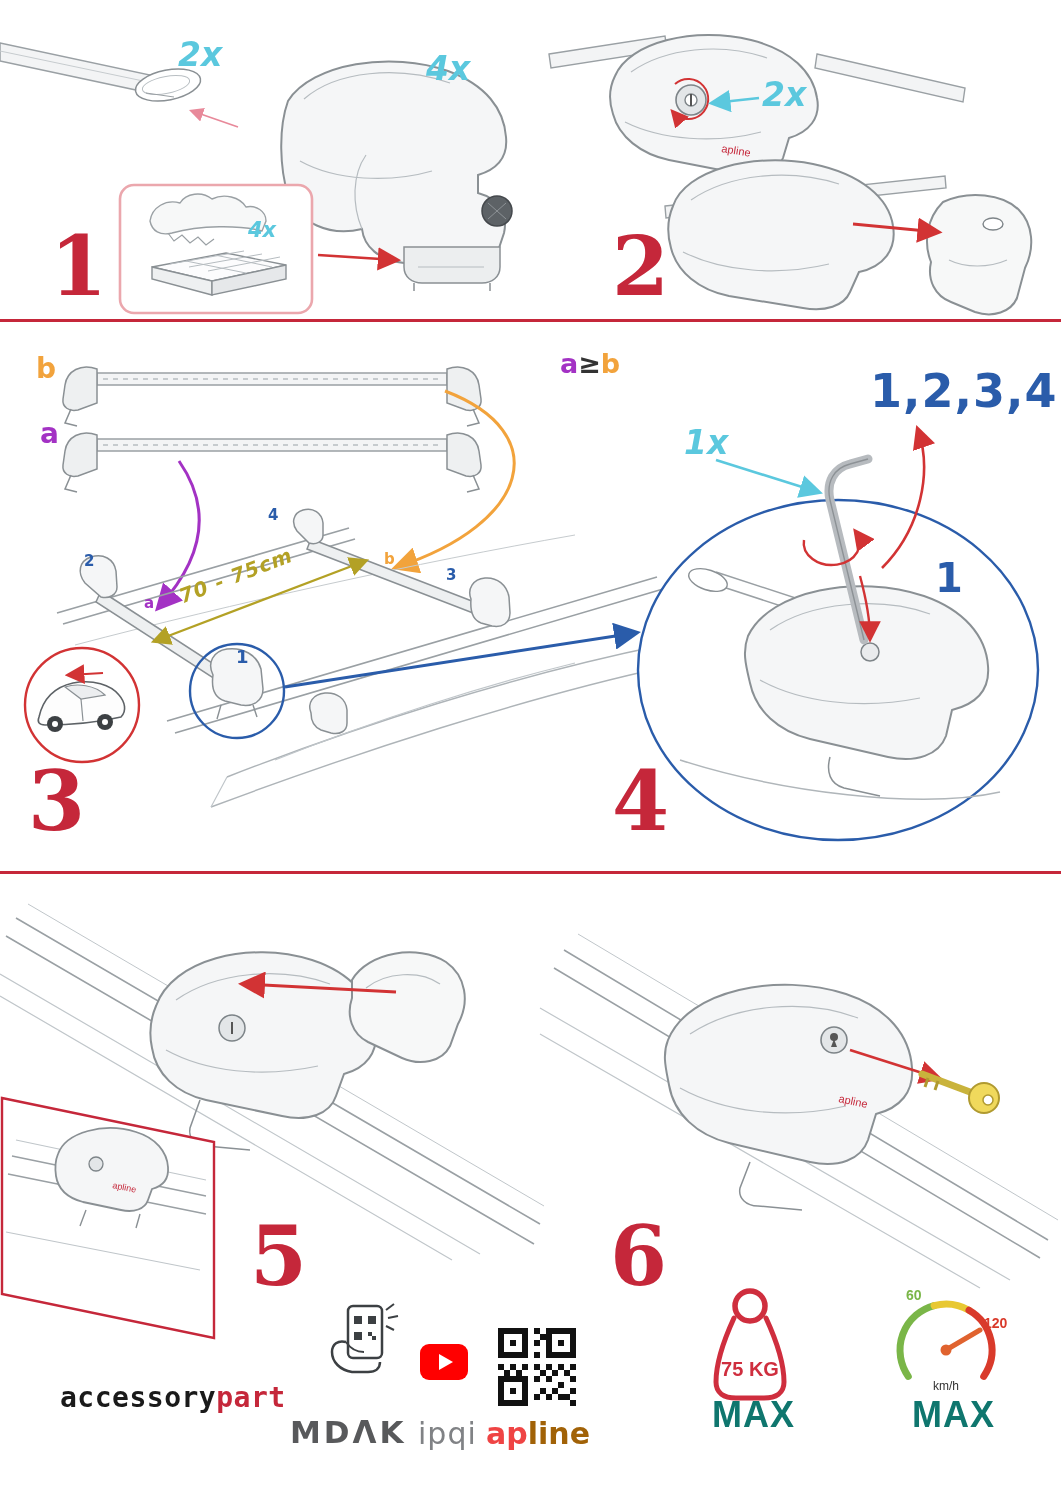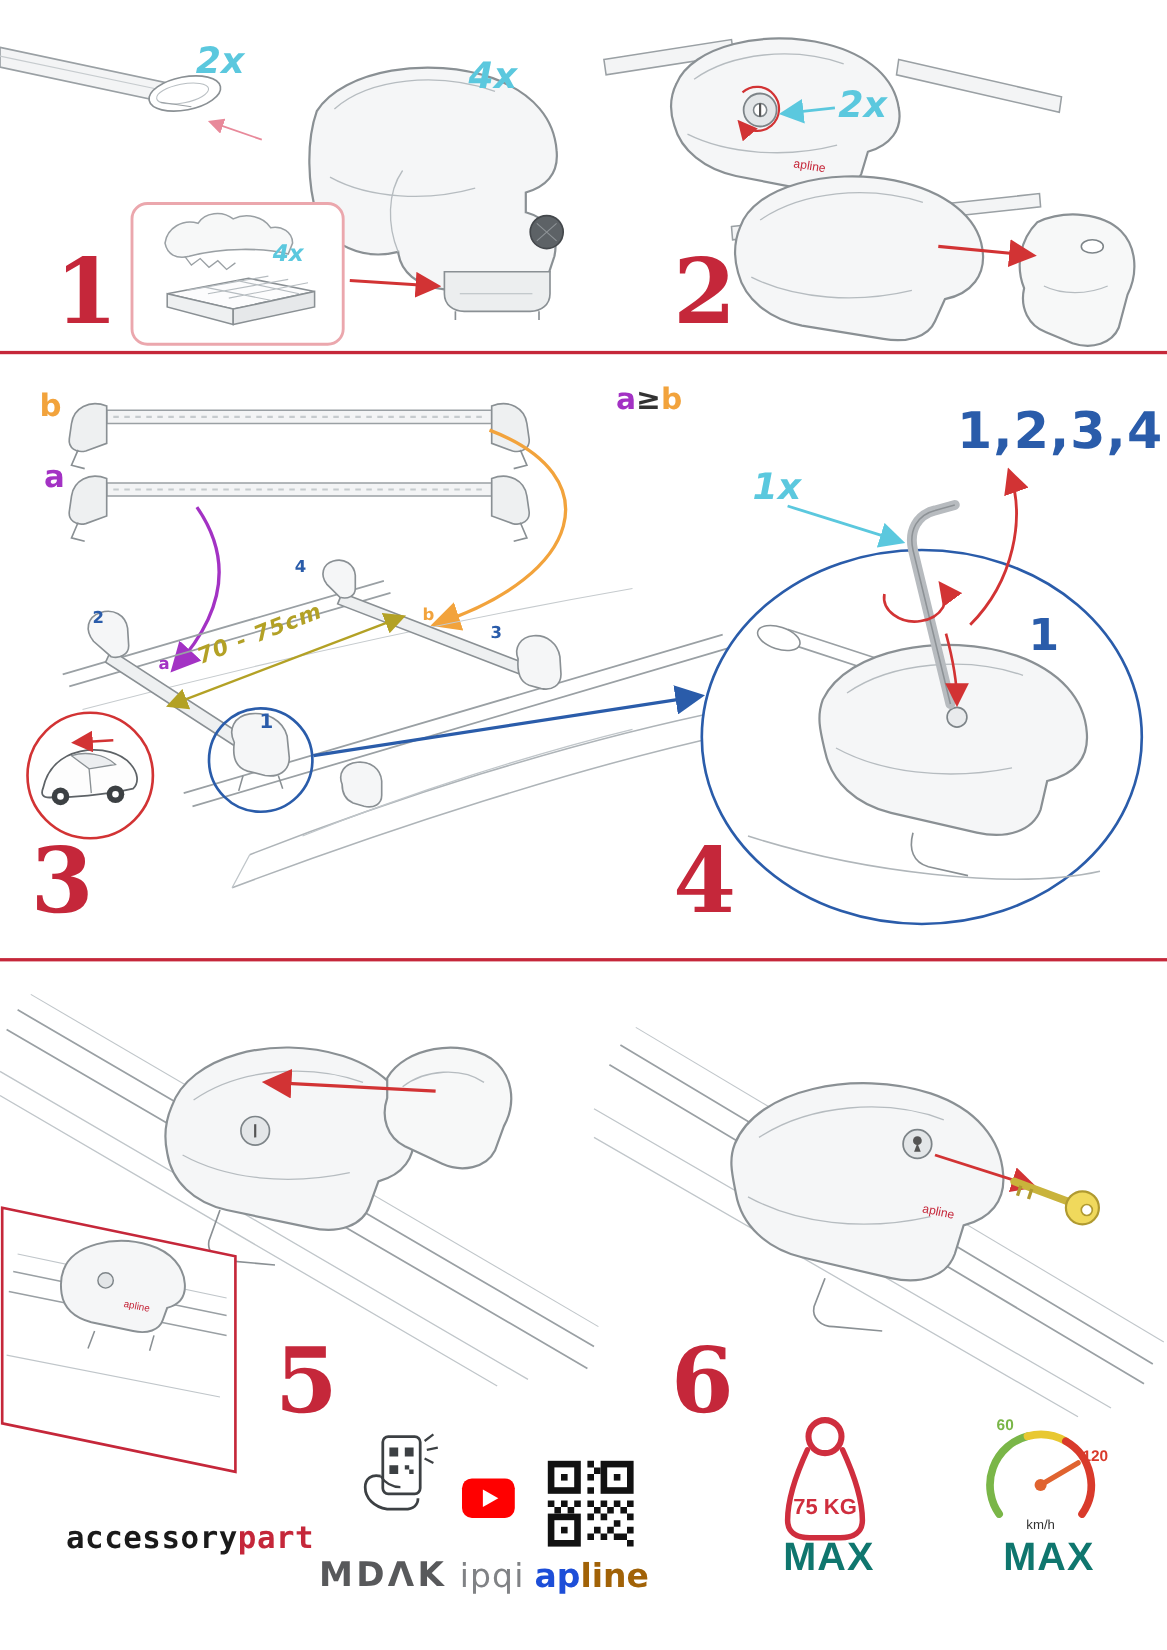--- a/index.html
+++ b/index.html
@@ -21,21 +21,21 @@
   .pos1{font-size:18px}
   .dist{position:absolute;color:#b3a125;font:italic 700 20px "DejaVu Sans",sans-serif;
         transform:rotate(-21deg);transform-origin:left center;letter-spacing:1px;white-space:nowrap}
   .torque{position:absolute;color:#2a5caa;font:700 40px "DejaVu Sans",sans-serif;line-height:1}
   .model{position:absolute;color:#33337f;font:700 31px "Liberation Sans",sans-serif;letter-spacing:.5px;white-space:nowrap}
   .brand{position:absolute;font:700 28px "DejaVu Sans Mono",monospace;letter-spacing:.5px;white-space:nowrap}
   .brand .p1{color:#1a1a1a}.brand .p2{color:#c5273a}
   .mdak{position:absolute;color:#58595b;font:800 31px "DejaVu Sans",sans-serif;letter-spacing:3px}
   .ipqi{position:absolute;color:#808285;font:500 30px "DejaVu Sans",sans-serif;letter-spacing:1px}
   .apline{position:absolute;font:700 30px "DejaVu Sans",sans-serif}
-  .apline .p1{color:#1d4ed8}.apline .p2{color:#a16207}
+  .apline .p1{color:#ef4444}.apline .p2{color:#a16207}
   .max{position:absolute;color:#0f766e;font:700 36px "Liberation Sans",sans-serif;letter-spacing:1px}
 </style>
 </head>
 <body>
 
 <div id="page">
 
   <svg class="abs" style="left:0;top:15px" width="545" height="310" viewBox="0 0 545 310">
     <defs>
       <marker id="p1a" markerWidth="9" markerHeight="9" refX="7" refY="4.5" orient="auto">

